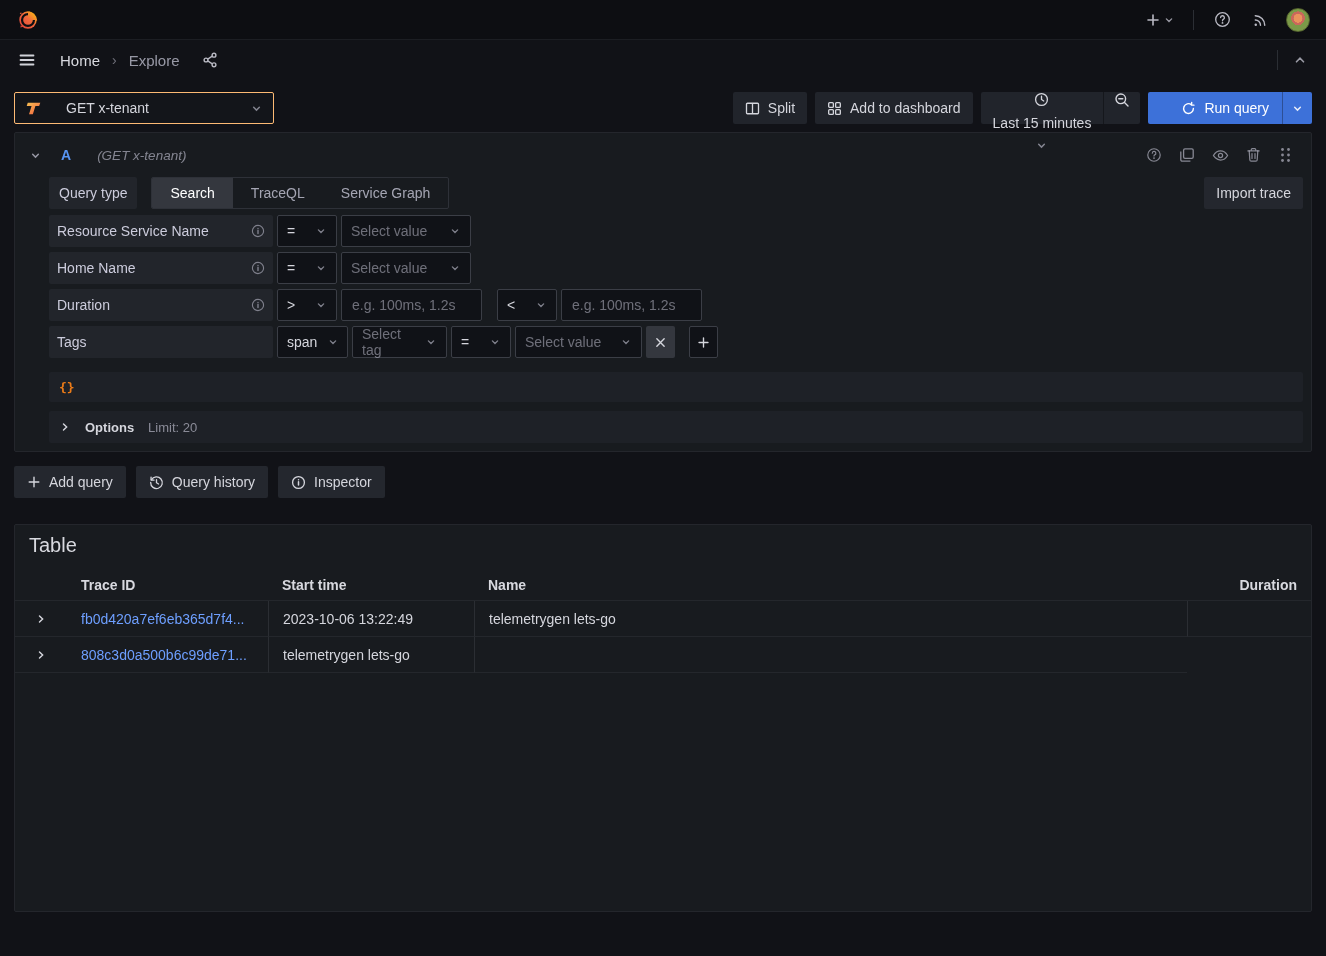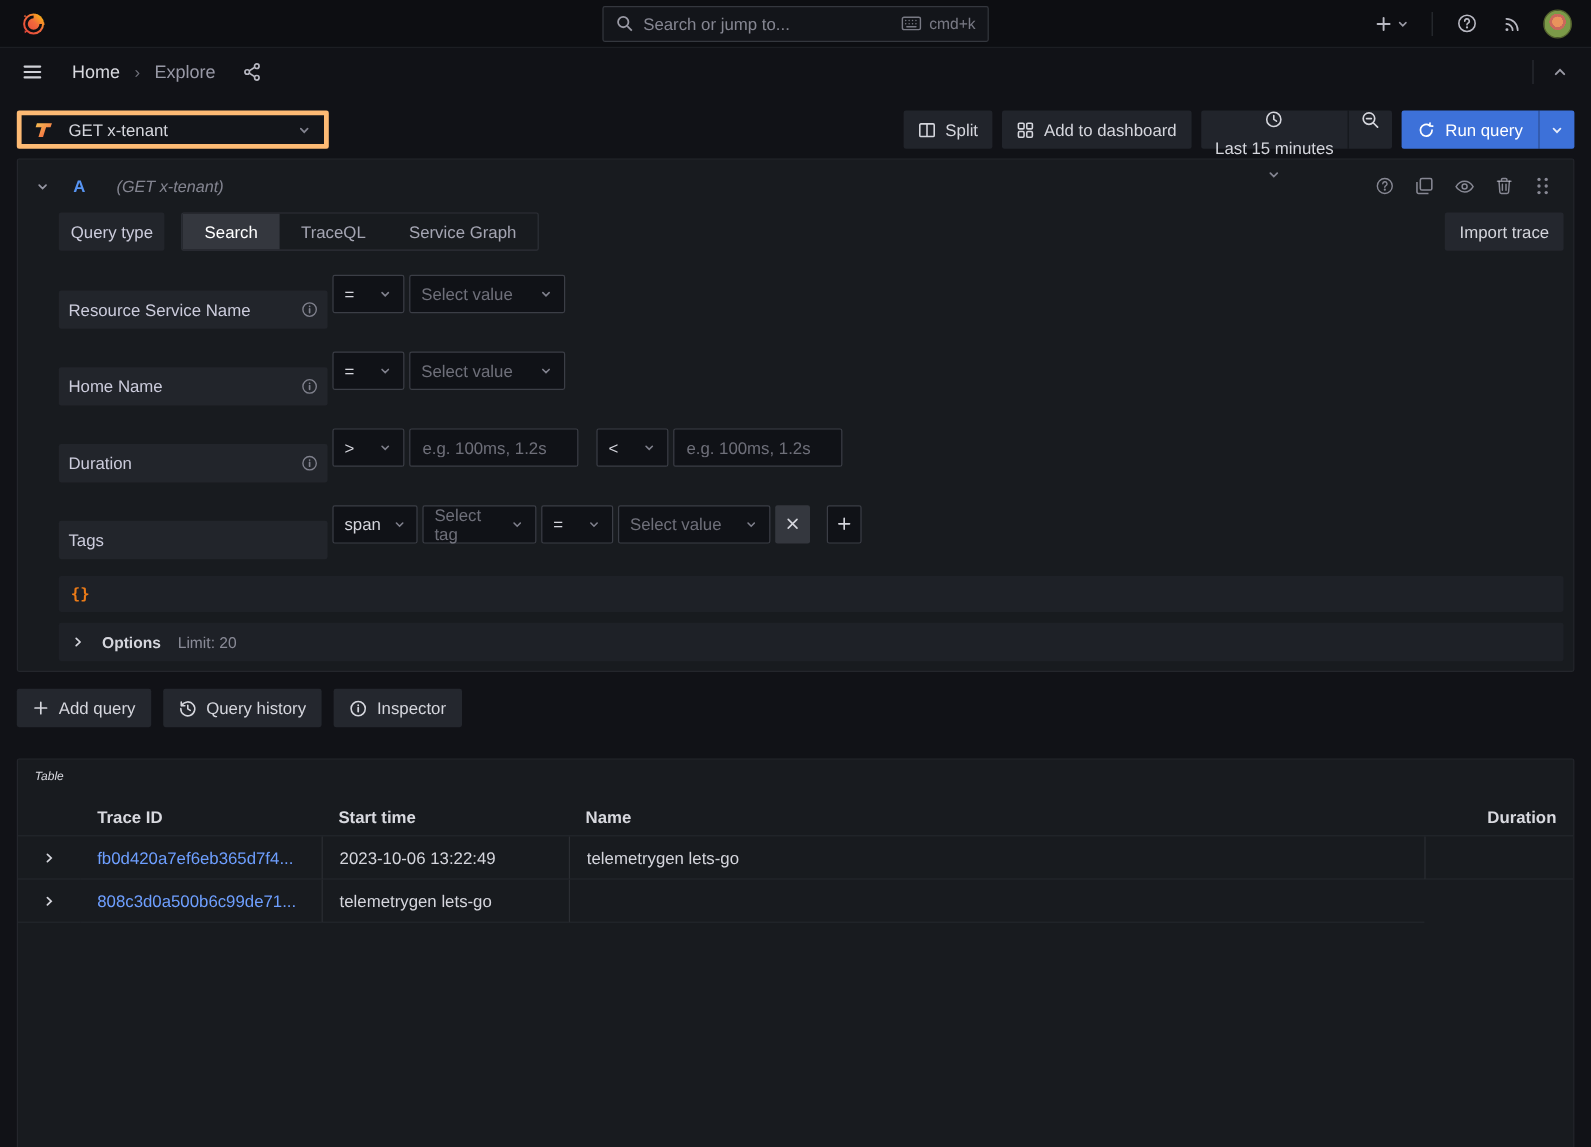--- a/index.html
+++ b/index.html
@@ -43,51 +43,51 @@
   .crumb-current { color:rgba(204,204,220,.72); font-size:15px; }
   .crumb-share { margin-left:12px; color:rgba(204,204,220,.7); width:28px; height:28px; display:flex; align-items:center; justify-content:center; }
   .crumb-right { margin-left:auto; display:flex; align-items:center; }
 
   
   .page { padding:12px 14px 0; }
 
   
   .explore-toolbar { display:flex; align-items:flex-start; justify-content:space-between; margin-bottom:8px; }
   .ds-picker {
-    width:260px; height:32px; background:#13151a; border:4px solid #fdba74; border-radius:2px;
-    display:flex; align-items:center; gap:12px; padding:0 10px; cursor:pointer;
+    width:260px; height:32px; background:#13151a; border:1px solid #fdba74; border-radius:2px;
+    display:flex; align-items:center; gap:24px; padding:0 10px; cursor:pointer;
   }
   .ds-picker .lbl { color:#d5d6dd; }
   .ds-picker .caret { margin-left:auto; }
   .tbr { display:flex; align-items:center; gap:8px; }
   .btn {
     height:32px; background:#21242b; border-radius:2px; color:#d5d6dd; font-weight:500;
     display:flex; align-items:center; gap:8px; padding:0 12px; cursor:pointer; border:none; font-size:14px;
   }
   .btn-group { display:flex; align-items:center; background:#21242b; border-radius:2px; }
   .btn-group .seg { height:32px; display:flex; align-items:center; gap:8px; padding:0 12px; cursor:pointer; font-weight:500; color:#d5d6dd;flex-direction:column; }
   .btn-group .gdiv { width:1px; height:32px; background:#15171c; }
   .btn-primary { display:flex; align-items:center; background:#3d71d9; border-radius:2px; color:#fff; }
-  .btn-primary .main { display:flex; align-items:center; gap:8px; padding:0 13px; height:32px; font-weight:500; cursor:pointer; }
+  .btn-primary .main { display:flex; align-items:center; gap:8px; padding:0 13px; height:32px; font-weight:500; cursor:pointer;margin-left:20px; }
   .btn-primary .dd { height:32px; display:flex; align-items:center; padding:0 8px; border-left:1px solid rgba(17,18,23,.35); cursor:pointer; color:#e8edf9; }
 
   .caret { color:rgba(204,204,220,.6); }
 
   
   .query-panel { border:1px solid #24262c; background:#181b1f; border-radius:2px; padding:4px 8px 8px; margin-bottom:14px; }
   .qp-header { height:36px; display:flex; align-items:center; padding:0 6px; }
   .qp-collapse { width:26px; display:flex; align-items:center; color:rgba(204,204,220,.7); cursor:pointer; }
   .refid { color:#5794f2; font-weight:700; font-size:14px; margin:0 26px 0 6px; cursor:pointer; }
   .ds-hint { font-style:italic; color:rgba(204,204,220,.6); font-size:13.5px; }
   .qp-icons { margin-left:auto; display:flex; align-items:center; gap:17px; color:rgba(204,204,220,.62); padding-right:4px; }
   .qp-icons > * { cursor:pointer; }
 
   .qp-body { padding:4px 0 0 26px; display:flex; flex-direction:column; gap:5px; }
   .frow { display:flex; align-items:center; gap:4px; }
-  .chip { background:#22252b; border-radius:2px; height:32px; display:flex; align-items:center; padding:0 8px; color:#ccccdc;margin-top:27px; }
+  .chip { background:#22252b; border-radius:2px; height:32px; display:flex; align-items:center; padding:0 8px; color:#ccccdc; }
   .chip.wide { width:224px; justify-content:space-between; }
   .chip .info { color:rgba(204,204,220,.55); }
   .sel {
     height:32px; background:#101217; border:1px solid #3b3e46; border-radius:2px;
     display:flex; align-items:center; padding:0 9px; gap:10px; cursor:pointer; color:#d5d6dd;
   }
   .sel .ph { color:rgba(204,204,220,.5); }
   .sel .caret { margin-left:auto; }
   .w-op { width:60px; }
   .w-val { width:130px; }
@@ -122,21 +122,21 @@
   .options-row .olabel { font-size:13px; font-weight:600; color:#d5d6dd; }
   .options-row .osummary { font-size:13px; color:rgba(204,204,220,.62); }
 
   
   .actions { display:flex; gap:10px; margin-bottom:26px; }
   .btn-sec { height:32px; background:#24272e; border:none; border-radius:2px; color:#d5d6dd; font-weight:500; font-size:14px;
     display:flex; align-items:center; gap:8px; padding:0 13px; cursor:pointer; }
 
   
   .table-panel { border:1px solid #24262c; background:#181b1f; border-radius:2px; height:388px; padding-top:9px; }
-  .panel-title { padding:0 14px; font-size:10px; font-weight:500; color:#d8d9df; margin-bottom:14px;font-style:italic; }
+  .panel-title { padding:0 14px; font-size:20px; font-weight:500; color:#d8d9df; margin-bottom:14px; }
   .tgrid { display:grid; grid-template-columns:52px 201px 206px 713px 124px; }
   .th { padding:6px 8px 8px 14px; font-weight:600; color:#d8d9df; }
   .th.right { text-align:right; padding-right:14px; }
   .td {
     height:36px; display:flex; align-items:center; padding:0 8px 0 14px;
     border-bottom:1px solid #24272c; color:#d5d6dd;
   }
   .tgrid .hdr-spacer { border-bottom:1px solid #24272c; height:1px; grid-column:1 / -1; margin-top:-1px; }
   .td.sepl { border-left:1px solid #2b2e33; }
   .td.expander { justify-content:center; padding:0; cursor:pointer; color:#d5d6dd; }
@@ -154,34 +154,20 @@
             <stop offset=".55" stop-color="#f2693c"></stop>
             <stop offset="1" stop-color="#fbca0a"></stop>
         </linearGradient>
       </defs>
       <circle cx="12" cy="12" r="9.5" fill="url(#glg)"></circle>
       <path d="M12 4.5 L14 2.5 L14.5 5 Z M19.5 12 L21.5 10 L22 12.8 Z M5 6 L3 5 L4.5 3.5 Z M6 19 L4 20.5 L3.8 18 Z" fill="url(#glg)"></path>
       <path d="M12 5.5a6.5 6.5 0 1 0 6.5 6.5" fill="none" stroke="#0d0e12" stroke-width="2.4"></path>
     </svg>
   </div>
 
-  <div class="searchbox">
-    <svg width="15" height="15" viewBox="0 0 16 16" class="icon" fill="none" stroke="#9a9aa5" stroke-width="1.6">
-      <circle cx="6.8" cy="6.8" r="4.6"></circle>
-        <path d="M10.4 10.4 L14.4 14.4"></path>
-    </svg>
-    <span class="ph-text">Search or jump to...</span>
-    <span class="kbd-hint">
-      <svg width="17" height="13" viewBox="0 0 18 13" class="icon" fill="none" stroke="rgba(204,204,220,.55)" stroke-width="1.3">
-        <rect x="1" y="1" width="16" height="11" rx="1.5"></rect>
-          <path d="M4 4h.01M7 4h.01M10 4h.01M13 4h.01M4 6.8h.01M7 6.8h.01M10 6.8h.01M13 6.8h.01M5 9.4h8" stroke-linecap="round"></path>
-      </svg>
-      <span>cmd+k</span>
-    </span>
-  </div>
 
   <div class="topbar-right">
     <div class="newbtn">
       <svg width="16" height="16" viewBox="0 0 16 16" class="icon" fill="none" stroke="#b9b9c3" stroke-width="1.6" stroke-linecap="round">
           <path d="M8 3v10M3 8h10"></path>
         </svg>
       <svg width="12" height="12" viewBox="0 0 16 16" class="icon" fill="none" stroke="#9a9aa5" stroke-width="1.8" stroke-linecap="round">
           <path d="M4.5 6.5 8 10l3.5-3.5"></path>
         </svg>
     </div>

